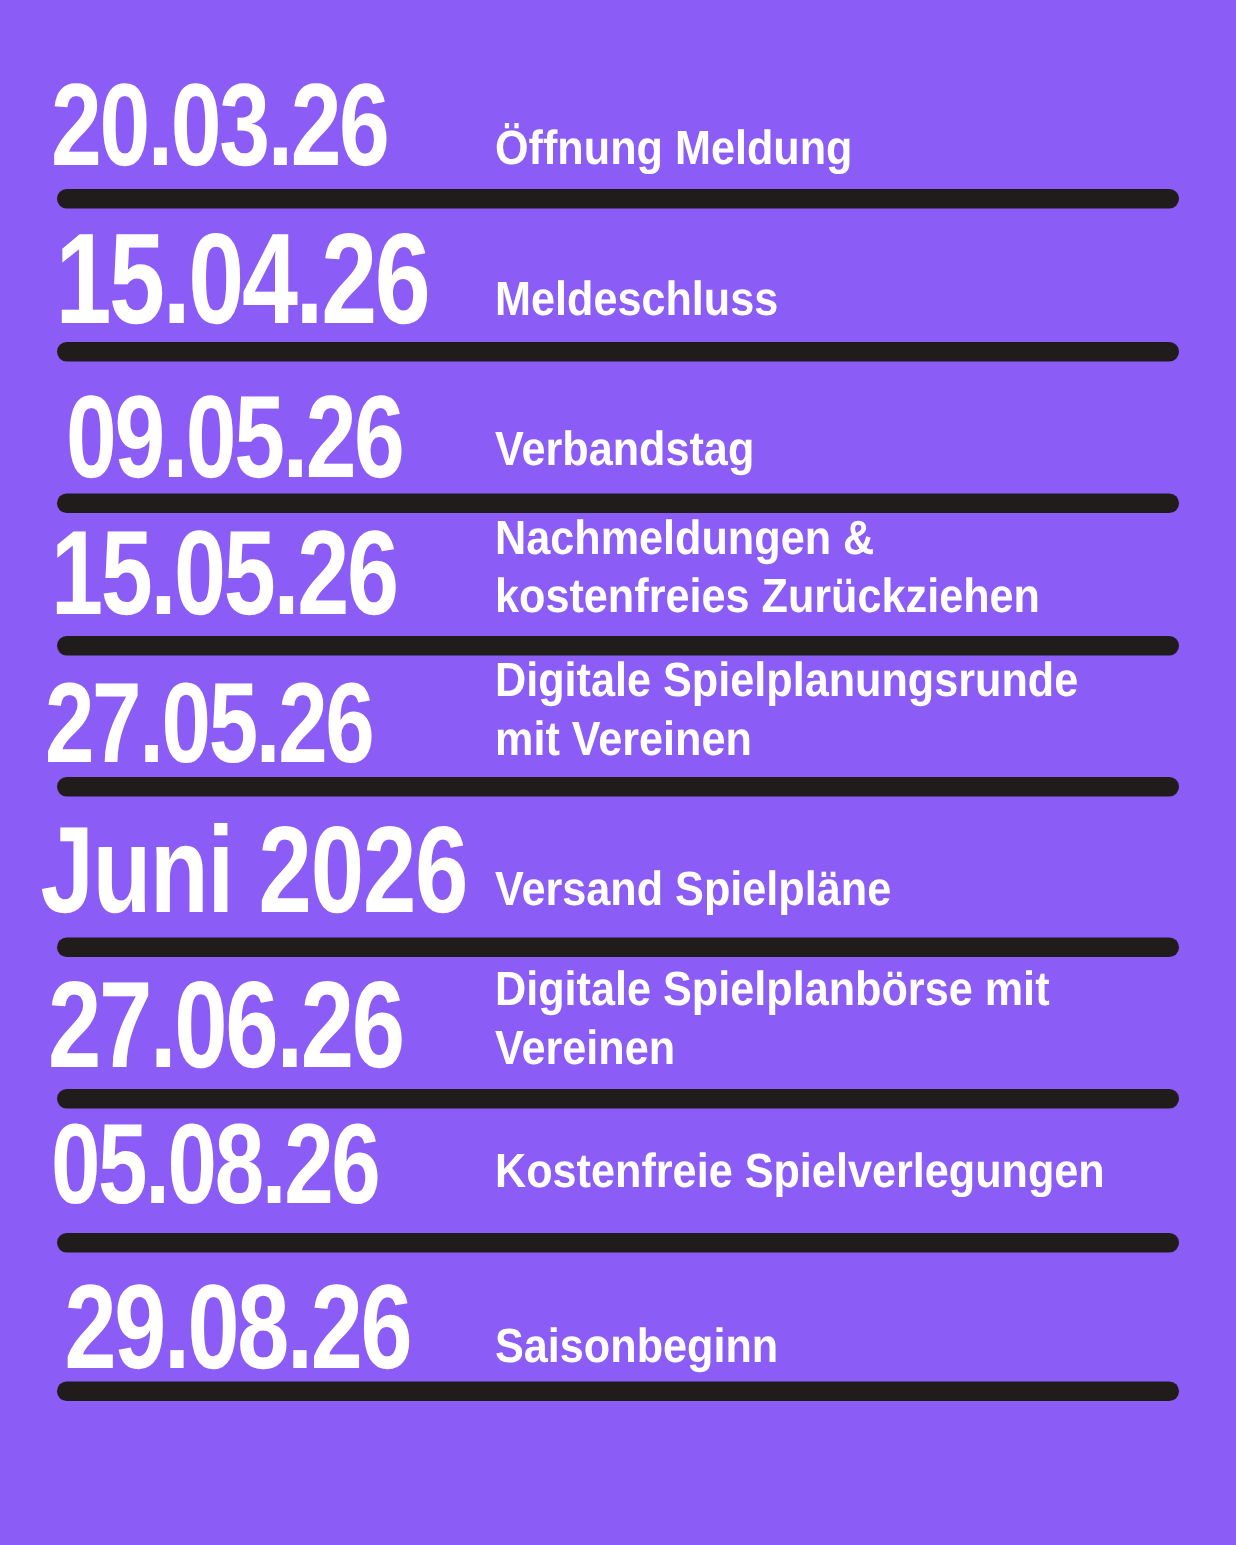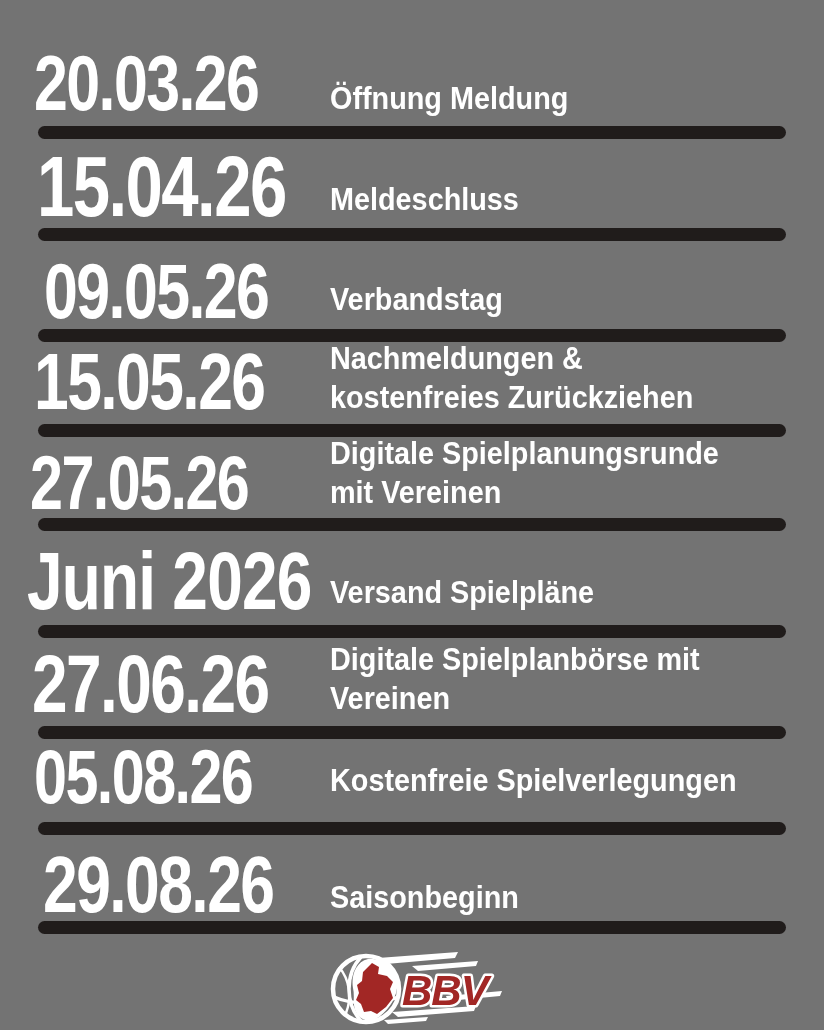--- a/index.html
+++ b/index.html
@@ -1,19 +1,19 @@
 <!DOCTYPE html>
 <html><head>
 <meta charset="utf-8">
 <style>
   html,body{margin:0;padding:0;}
   .poster{
     position:relative;
     width:824px;height:1030px;
-    background:#737373;
+    background:#8b5cf6;
     overflow:hidden;
     font-family:"Liberation Sans", sans-serif;
   }
   .date{
     position:absolute;
     color:#FFFFFF;
     font-weight:700;
     line-height:1;
     letter-spacing:-2px;
     white-space:nowrap;
@@ -135,39 +135,14 @@
     <span>Kostenfreie Spielverlegungen</span>
   </div>
   <div class="divider l8"></div>
 
   <div class="date d9">29.08.26</div>
   <div class="event e9">
     <span>Saisonbeginn</span>
   </div>
   <div class="divider l9"></div>
 
-  <div class="logo">
-    <svg viewBox="0 0 178 78" xmlns="http://www.w3.org/2000/svg">
-
-      <g>
-        <circle cx="40" cy="39" r="33" fill="none" stroke="#FFFFFF" stroke-width="4.5"></circle>
-        <path d="M 35 7 C 19 24 19 54 35 71" fill="none" stroke="#FFFFFF" stroke-width="3.5"></path>
-        <path d="M 8 47 C 26 55 54 55 72 47" fill="none" stroke="#FFFFFF" stroke-width="3.5"></path>
-        <path d="M 13 17 C 24 30 26 48 20 63" fill="none" stroke="#FFFFFF" stroke-width="2.5"></path>
-      </g>
-
-      <path d="M 42 9 C 58 8 70 17 71 29 C 73 43 66 57 53 67 C 45 73 34 71 30 62 C 26 54 29 46 27 38 C 25 27 29 12 42 9 Z" fill="#FFFFFF"></path>
-
-      <path d="M 46 13 l 7 4 l -1 7 l 9 2 l 6 6 l -3 7 l 3 9 l -7 9 l -9 7 l -6 -3 l -7 1 l -3 -8 l -5 -4 l 3 -7 l -2 -8 l 5 -4 l 1 -9 z" fill="#A22725"></path>
-
-      <g fill="#FFFFFF">
-        <path d="M 52 8 L 132 2 L 129 8 L 60 14 Z"></path>
-        <path d="M 86 16 L 152 11 L 150 16 L 92 21 Z"></path>
-        <path d="M 120 46 L 176 41 L 174 46 L 122 51 Z"></path>
-        <path d="M 66 62 L 150 56 L 148 61 L 72 67 Z"></path>
-        <path d="M 58 70 L 102 67 L 100 71 L 62 74 Z"></path>
-      </g>
-
-      <text x="76" y="55" font-size="42" letter-spacing="-1" fill="#A22725" stroke="#FFFFFF" stroke-width="5" paint-order="stroke" stroke-linejoin="round">BBV</text>
-    </svg>
-  </div>
 
 </div>
 
 </body></html>

